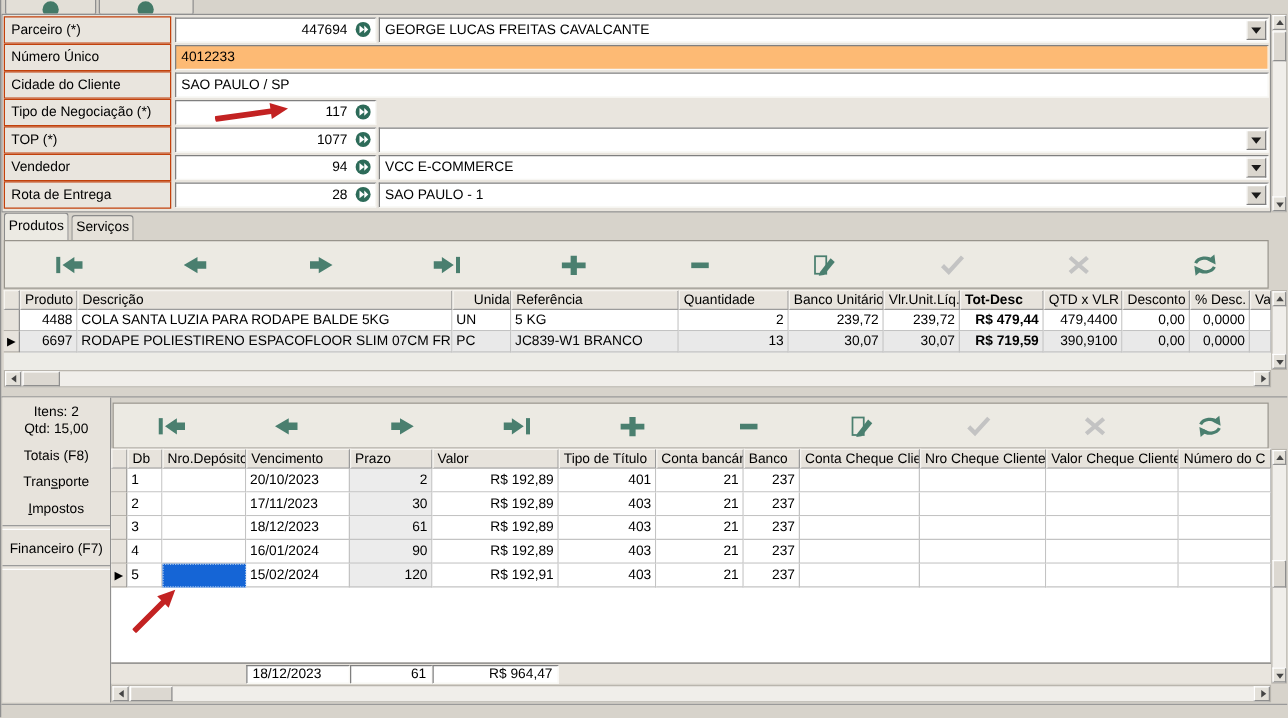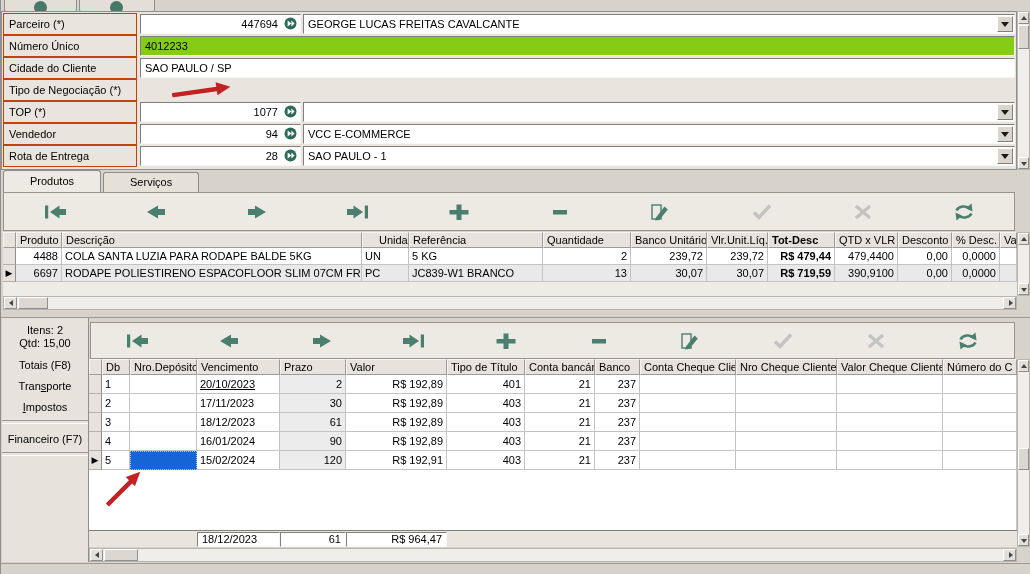--- a/index.html
+++ b/index.html
@@ -21,25 +21,25 @@
            background:#e9e5de;border:1px solid #c2410c;box-sizing:border-box;}
   .f-code{position:absolute;left:137px;top:1px;width:161px;height:20px;}
   .code-text{position:absolute;right:22px;top:0;line-height:18px;}
   .lookup{position:absolute;right:3px;top:2px;width:13px;height:13px;cursor:pointer;}
   .f-desc{position:absolute;left:300px;top:1px;width:712px;height:20px;}
   .desc-text{position:absolute;left:4px;top:0;line-height:18px;white-space:nowrap;}
   .combo-btn{position:absolute;right:1px;top:1px;width:16px;height:16px;background:#dad6ce;
              border:1px solid;border-color:#fff #7f7f7f #7f7f7f #fff;box-sizing:border-box;cursor:pointer;}
   .tri-down{position:absolute;left:3px;top:5px;width:0;height:0;border:4px solid transparent;border-top:5px solid #1a1a1a;}
   .f-plain{position:absolute;left:137px;top:1px;width:875px;height:20px;}
-  .dis{background:#84cc16;}
+  .dis{background:#fdba74;}
 
   
   .tabs{position:absolute;left:2px;top:171px;height:21px;display:flex;align-items:flex-end;gap:2px;z-index:3;}
-  .tab{height:19px;line-height:18px;padding:0 26px;background:#e5e1d9;border:1px solid #8b8b8b;border-bottom:none;
+  .tab{height:19px;line-height:18px;padding:0 3px;background:#e5e1d9;border:1px solid #8b8b8b;border-bottom:none;
        border-radius:3px 3px 0 0;cursor:pointer;}
   .tab.active{height:21px;line-height:20px;background:#eceae3;}
 
   
   .toolbar{position:absolute;background:#eceae3;border:1px solid #98948c;display:flex;align-items:center;
            justify-content:space-around;box-sizing:border-box;}
   .tb-btn{width:32px;height:26px;display:flex;align-items:center;justify-content:center;cursor:pointer;}
 
   
   .grid{position:absolute;}
@@ -121,20 +121,28 @@
         </div>
       </div>
       <div class="form-row" style="top: 45px;">
         <div class="f-label">Cidade do Cliente</div>
         <div class="f-plain sunken">
           <span class="desc-text">SAO PAULO / SP</span>
         </div>
       </div>
       <div class="form-row" style="top: 67px;">
         <div class="f-label">Tipo de Negociação (*)</div>
+        <div class="f-code sunken">
+          <span class="code-text">117</span>
+          <span class="lookup"><svg width="13" height="13" viewBox="0 0 13 13">
+              <circle cx="6.5" cy="6.5" r="6" fill="#2d6b59"></circle>
+              <polygon points="3.6,3.4 7.4,6.5 3.6,9.6" fill="#fff"></polygon>
+              <polygon points="7.4,3.4 10.6,6.5 7.4,9.6" fill="#fff"></polygon>
+            </svg></span>
+        </div>
       </div>
       <div class="form-row" style="top: 89px;">
         <div class="f-label">TOP (*)</div>
         <div class="f-code sunken">
           <span class="code-text">1077</span>
           <span class="lookup"><svg width="13" height="13" viewBox="0 0 13 13">
               <circle cx="6.5" cy="6.5" r="6" fill="#2d6b59"></circle>
               <polygon points="3.6,3.4 7.4,6.5 3.6,9.6" fill="#fff"></polygon>
               <polygon points="7.4,3.4 10.6,6.5 7.4,9.6" fill="#fff"></polygon>
             </svg></span>
@@ -410,21 +418,21 @@
         <div class="g-h" style="width: 45px; height: 16px; line-height: 14px;">Banco</div>
         <div class="g-h" style="width: 96px; height: 16px; line-height: 14px;">Conta Cheque Cliente</div>
         <div class="g-h" style="width: 101px; height: 16px; line-height: 14px;">Nro Cheque Cliente</div>
         <div class="g-h" style="width: 106px; height: 16px; line-height: 14px;">Valor Cheque Cliente</div>
         <div class="g-h" style="width: 74px; height: 16px; line-height: 14px;">Número do C</div>
       </div>
       <div class="g-row">
         <div class="g-mark" style="width: 13px; height: 19px; line-height: 18px;"></div>
         <div class="g-cell" style="width: 28px; height: 19px; line-height: 18px;">1</div>
         <div class="g-cell" style="width: 67px; height: 19px; line-height: 18px;"></div>
-        <div class="g-cell" style="width: 83px; height: 19px; line-height: 18px; text-decoration: underline;">20/10/2023</div>
+        <div class="g-cell" style="width: 83px; height: 19px; line-height: 18px;">20/10/2023</div>
         <div class="g-cell right shade" style="width: 66px; height: 19px; line-height: 18px;">2</div>
         <div class="g-cell right" style="width: 101px; height: 19px; line-height: 18px;">R$ 192,89</div>
         <div class="g-cell right" style="width: 78px; height: 19px; line-height: 18px;">401</div>
         <div class="g-cell right" style="width: 70px; height: 19px; line-height: 18px;">21</div>
         <div class="g-cell right" style="width: 45px; height: 19px; line-height: 18px;">237</div>
         <div class="g-cell" style="width: 96px; height: 19px; line-height: 18px;"></div>
         <div class="g-cell" style="width: 101px; height: 19px; line-height: 18px;"></div>
         <div class="g-cell" style="width: 106px; height: 19px; line-height: 18px;"></div>
         <div class="g-cell" style="width: 74px; height: 19px; line-height: 18px;"></div>
       </div>

